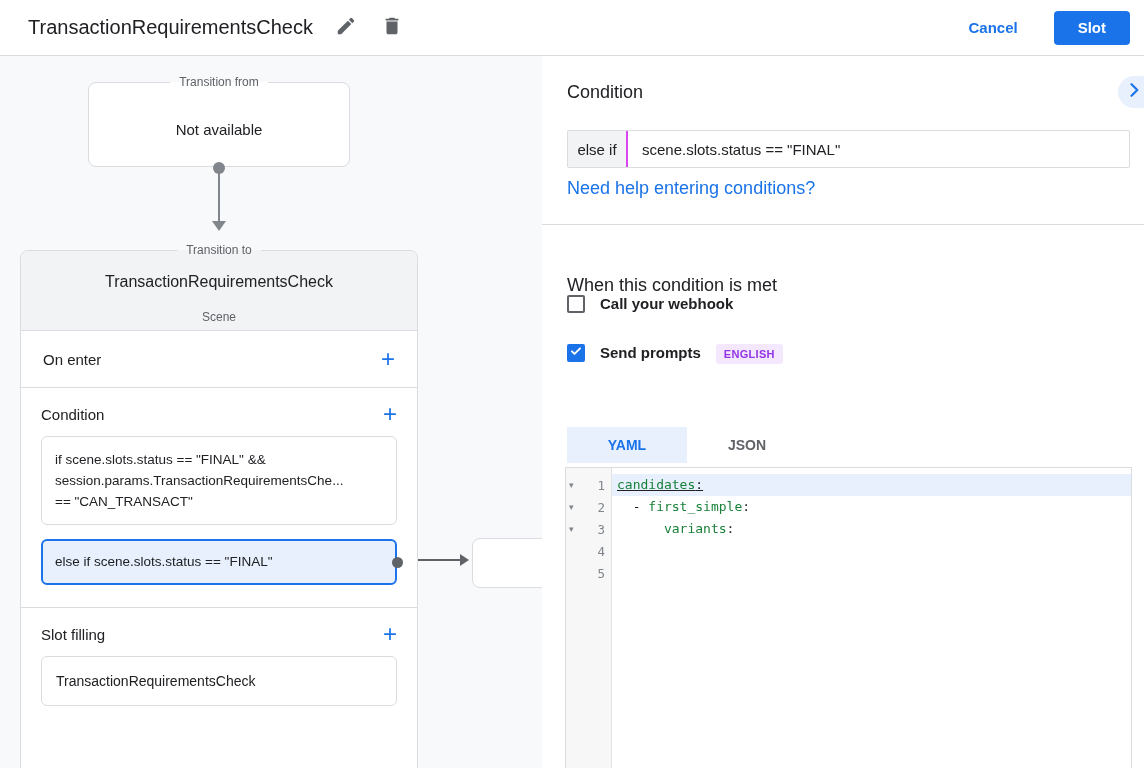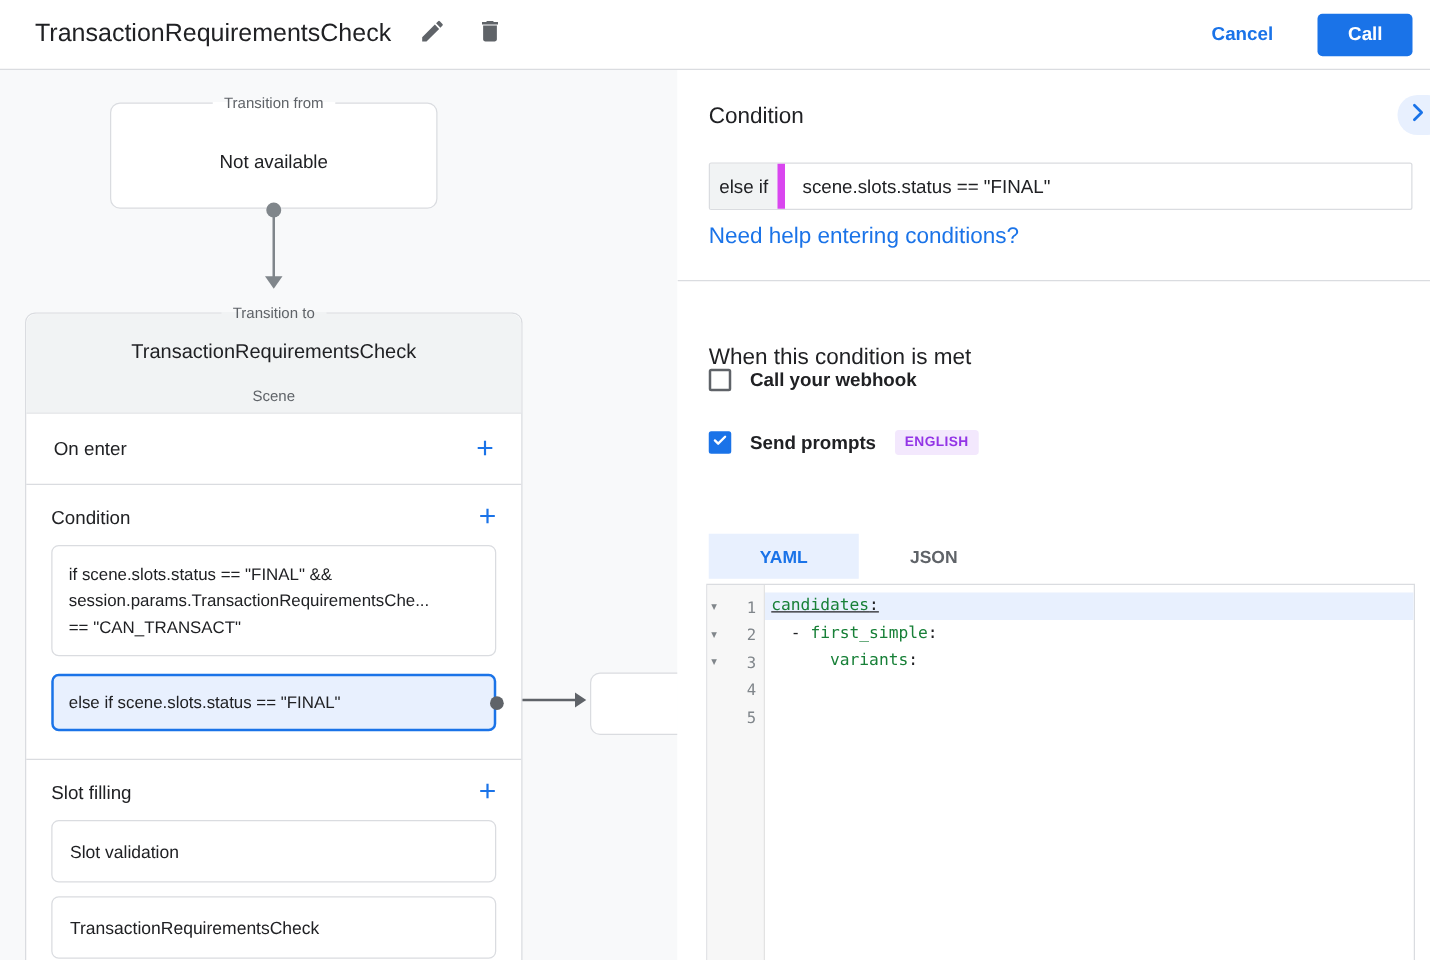--- a/index.html
+++ b/index.html
@@ -56,28 +56,28 @@
   .slot-box{margin-top:12px;border:1px solid #dadce0;border-radius:6px;background:#fff;
     padding:16px 14px;font-size:14px;color:#202124;cursor:pointer;}
   .slot-box + .slot-box{margin-top:11px;}
   
   .panel{position:absolute;top:56px;left:542px;width:602px;height:712px;background:#fff;overflow:hidden;z-index:10;}
   .p-title{position:absolute;left:25px;top:26px;font-size:18px;color:#202124;}
   .expand-btn{position:absolute;top:20px;right:-14px;width:40px;height:32px;border-radius:16px;
     background:#e8f0fe;display:flex;align-items:center;cursor:pointer;padding-left:6px;}
   .cond-input{position:absolute;left:25px;top:74px;width:563px;height:38px;border:1px solid #dadce0;
     border-radius:2px;display:flex;align-items:stretch;background:#fff;}
-  .cond-prefix{width:60px;background:#f1f3f4;border-right:6px solid #d946ef;display:flex;
+  .cond-prefix{width:60px;background:#f1f3f4;border-right:2px solid #d946ef;display:flex;
     align-items:center;justify-content:center;font-size:15px;color:#202124;}
   .cond-value{flex:1;border:none;outline:none;font-size:15px;color:#202124;padding:0 14px;
     font-family:"Liberation Sans",sans-serif;background:transparent;}
   .help-link{position:absolute;left:25px;top:122px;font-size:18px;color:#1a73e8;text-decoration:none;cursor:pointer;}
   .p-divider{position:absolute;left:0;top:168px;width:602px;border-top:1px solid #dadce0;}
   .p-subtitle{position:absolute;left:25px;top:195px;font-size:18px;color:#202124;margin-top:24px;}
-  .check-row{position:absolute;left:25px;display:flex;align-items:center;cursor:pointer;}
+  .check-row{position:absolute;left:25px;display:flex;align-items:flex-start;cursor:pointer;}
   .check-row.webhook{top:239px;}
   .check-row.prompts{top:288px;}
   .cbox{width:18px;height:18px;border:2px solid #5f6368;border-radius:2px;background:#fff;flex:none;}
   .cbox.checked{border-color:#1a73e8;background:#1a73e8;display:flex;align-items:center;justify-content:center;}
   .check-label{font-size:15px;font-weight:bold;color:#202124;margin-left:15px;}
   .lang-badge{margin-left:15px;background:#f3e8fd;color:#9334e6;font-size:11px;font-weight:bold;
     letter-spacing:0.3px;padding:4px 8px;border-radius:3px;}
   .p-desc{position:absolute;left:25px;top:321px;width:572px;font-size:13.5px;line-height:21px;color:#202124;}
   .p-desc .inline-help{color:#1a73e8;text-decoration:none;cursor:pointer;}
   .tabs{position:absolute;left:25px;top:371px;display:flex;}
@@ -107,21 +107,21 @@
           <path d="M3 17.25V21h3.75L17.81 9.94l-3.75-3.75L3 17.25zM20.71 7.04c.39-.39.39-1.02 0-1.41l-2.34-2.34a.9959.9959 0 0 0-1.41 0l-1.83 1.83 3.75 3.75 1.83-1.83z"></path>
         </svg></span>
   </div>
   <div class="icon-btn">
     <span><svg width="22" height="22" viewBox="0 0 24 24">
           <path d="M6 19c0 1.1.9 2 2 2h8c1.1 0 2-.9 2-2V7H6v12zM19 4h-3.5l-1-1h-5l-1 1H5v2h14V4z"></path>
         </svg></span>
   </div>
   <div class="tb-spacer"></div>
   <div class="cancel-btn">Cancel</div>
-  <button class="save-btn">Call</button>
+  <button class="save-btn">Slot</button>
 </div>
 
 <div class="diagram">
 
   <div class="tf-box">
     <div class="legend legend-tf">Transition from</div>
     <div class="tf-value">Not available</div>
   </div>
 
   <div class="v-dot"></div>
@@ -158,21 +158,20 @@
         <div>else if scene.slots.status == "FINAL"</div>
         <div class="edge-dot"></div>
       </div>
     </div>
 
     <div class="section">
       <div class="sec-head">
         <span class="row-label">Slot filling</span>
         <span class="plus">+</span>
       </div>
-      <div class="slot-box">Slot validation</div>
       <div class="slot-box">TransactionRequirementsCheck</div>
     </div>
   </div>
 </div>
 
 <div class="panel">
   <div class="p-title">Condition</div>
 
   <div class="expand-btn">
     <span><svg width="20" height="20" viewBox="0 0 24 24" fill="none" stroke="#1a73e8" stroke-width="2.6" stroke-linecap="round" stroke-linejoin="round">

